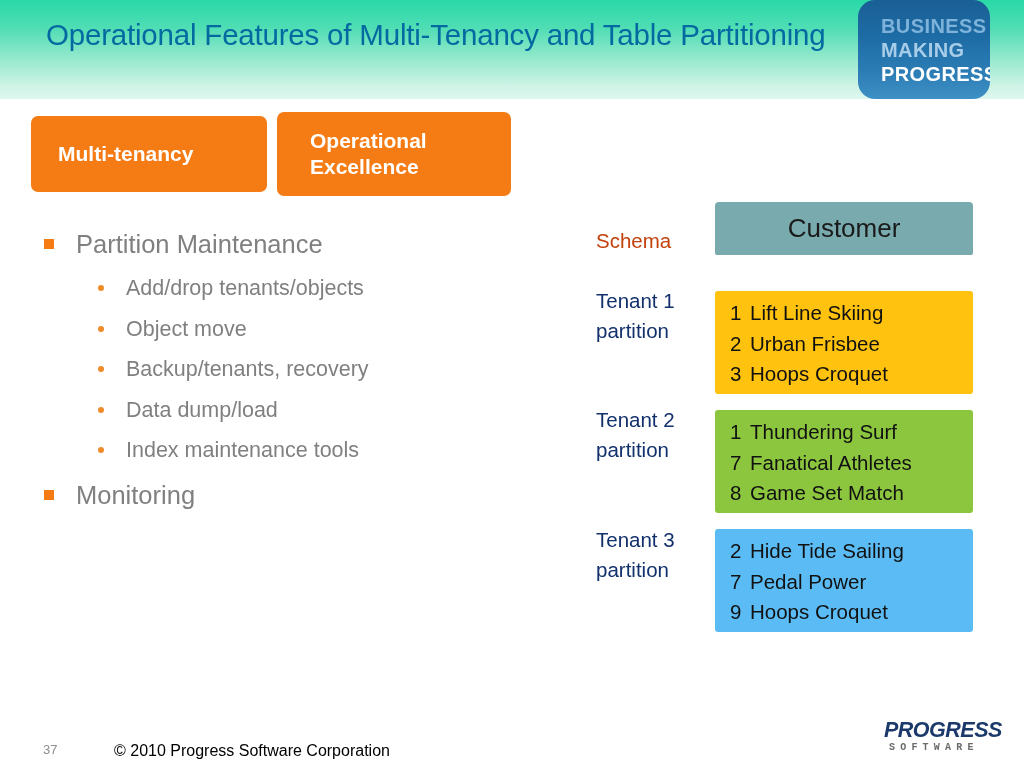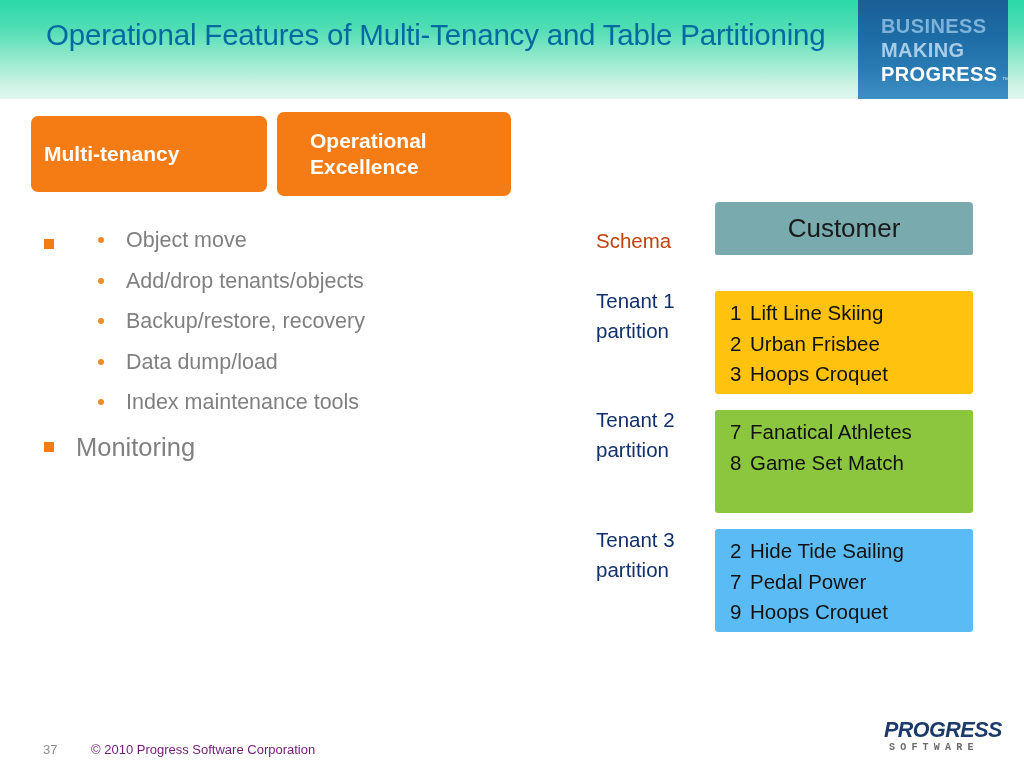--- a/index.html
+++ b/index.html
@@ -37,24 +37,25 @@
     color: #0369a1;
     font-weight: 400;
     letter-spacing: -0.2px;
   }
 
   
   #brand-block {
     position: absolute;
     left: 858px;
     top: 0;
-    width: 150px;
+    width: 132px;
     height: 99px;
     background: linear-gradient(to bottom, #1a5f95 0%, #1d6ba4 35%, #2a7bb4 70%, #3f90c4 100%);
     overflow: hidden;
+    border-radius: 17px;
   }
   #brand-block .bl {
     position: absolute;
     left: 23px;
     font-weight: bold;
     letter-spacing: 0.4px;
     font-family: "Liberation Sans", sans-serif;
     line-height: 1;
   }
   #brand-line-1 { top: 16px; font-size: 20px; color: #7db2da; }
@@ -79,21 +80,21 @@
     line-height: 26px;
     display: flex;
     align-items: center;
     box-sizing: border-box;
   }
   #pill-multitenancy {
     left: 31px;
     top: 116px;
     width: 236px;
     height: 76px;
-    padding-left: 13px;
+    padding-left: 27px;
   }
   #pill-operational {
     left: 277px;
     top: 112px;
     width: 234px;
     height: 84px;
     padding-left: 33px;
   }
 
   
@@ -195,24 +196,24 @@
   
   #footer-page {
     position: absolute;
     left: 43px;
     top: 742px;
     font-size: 13px;
     color: #8d8d8d;
   }
   #footer-copy {
     position: absolute;
-    left: 91px;
+    left: 114px;
     top: 742px;
-    font-size: 13px;
-    color: #701a75;
+    font-size: 16px;
+    color: #000000;
   }
   #progress-logo {
     position: absolute;
     left: 884px;
     top: 718px;
     width: 116px;
     height: 36px;
   }
   #progress-wordmark {
     position: absolute;
@@ -256,33 +257,34 @@
     <span>Multi-tenancy</span>
   </div>
   <div class="pill" id="pill-operational">
     <span>Operational Excellence</span>
   </div>
 
   <div id="bullet-list">
 
     <div class="l1">
       <span class="sq"></span>
-    </div>
-
+      <span>Partition Maintenance</span>
+    </div>
+
+    <div class="l2">
+      <span class="dot"></span>
+      <span>Add/drop tenants/objects</span>
+    </div>
     <div class="l2">
       <span class="dot"></span>
       <span>Object move</span>
     </div>
     <div class="l2">
       <span class="dot"></span>
-      <span>Add/drop tenants/objects</span>
-    </div>
-    <div class="l2">
-      <span class="dot"></span>
-      <span>Backup/restore, recovery</span>
+      <span>Backup/tenants, recovery</span>
     </div>
     <div class="l2">
       <span class="dot"></span>
       <span>Data dump/load</span>
     </div>
     <div class="l2">
       <span class="dot"></span>
       <span>Index maintenance tools</span>
     </div>
 
@@ -311,20 +313,23 @@
       <div>
         <span class="num">2</span><span>Urban Frisbee</span>
       </div>
       <div>
         <span class="num">3</span><span>Hoops Croquet</span>
       </div>
     </div>
 
     <div class="tbl-box tbl-data" id="box-tenant2">
       <div>
+        <span class="num">1</span><span>Thundering Surf</span>
+      </div>
+      <div>
         <span class="num">7</span><span>Fanatical Athletes</span>
       </div>
       <div>
         <span class="num">8</span><span>Game Set Match</span>
       </div>
     </div>
 
     <div class="tbl-box tbl-data" id="box-tenant3">
       <div>
         <span class="num">2</span><span>Hide Tide Sailing</span>

